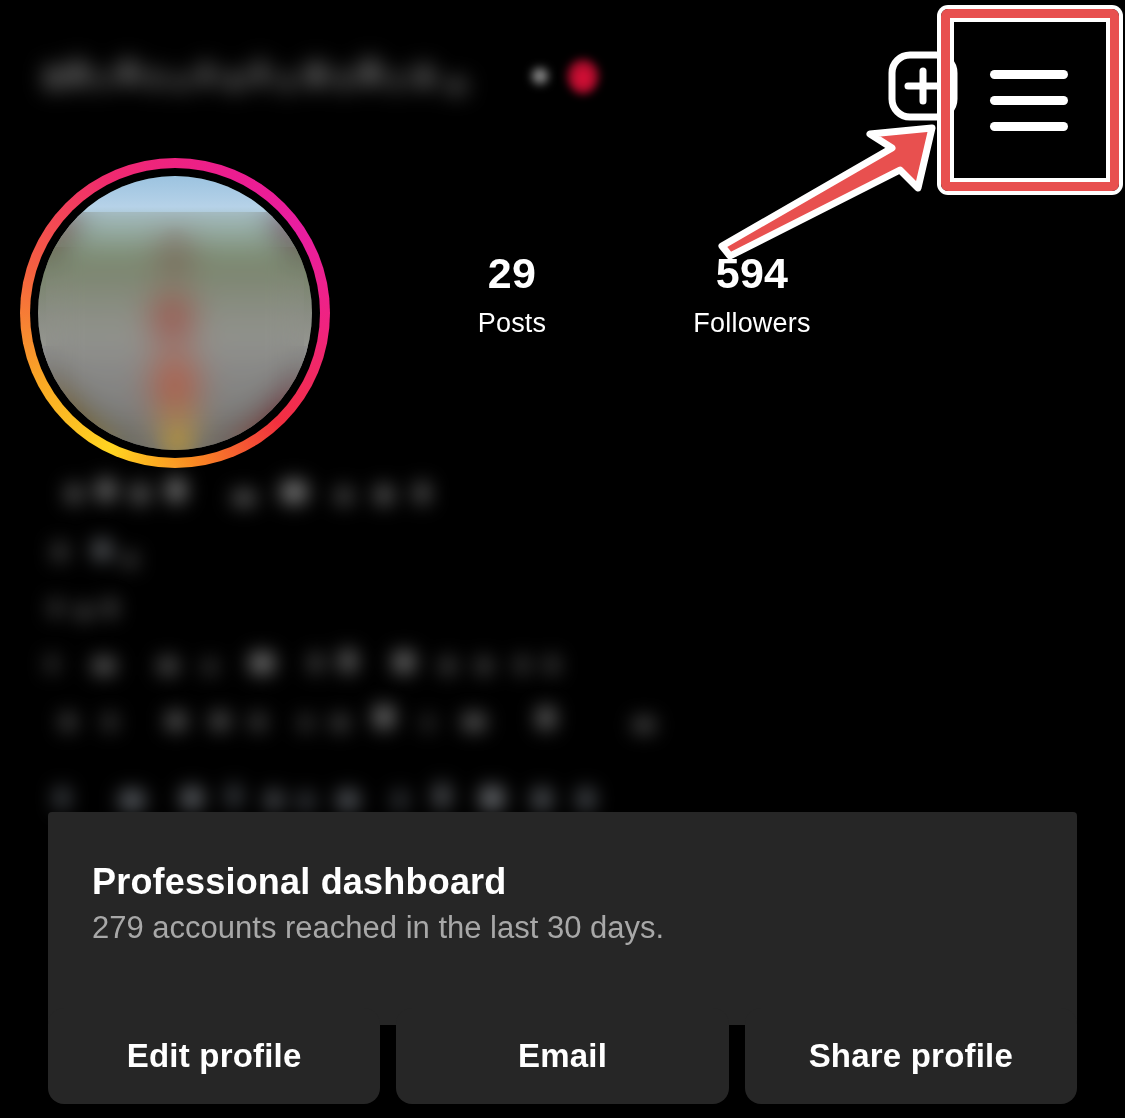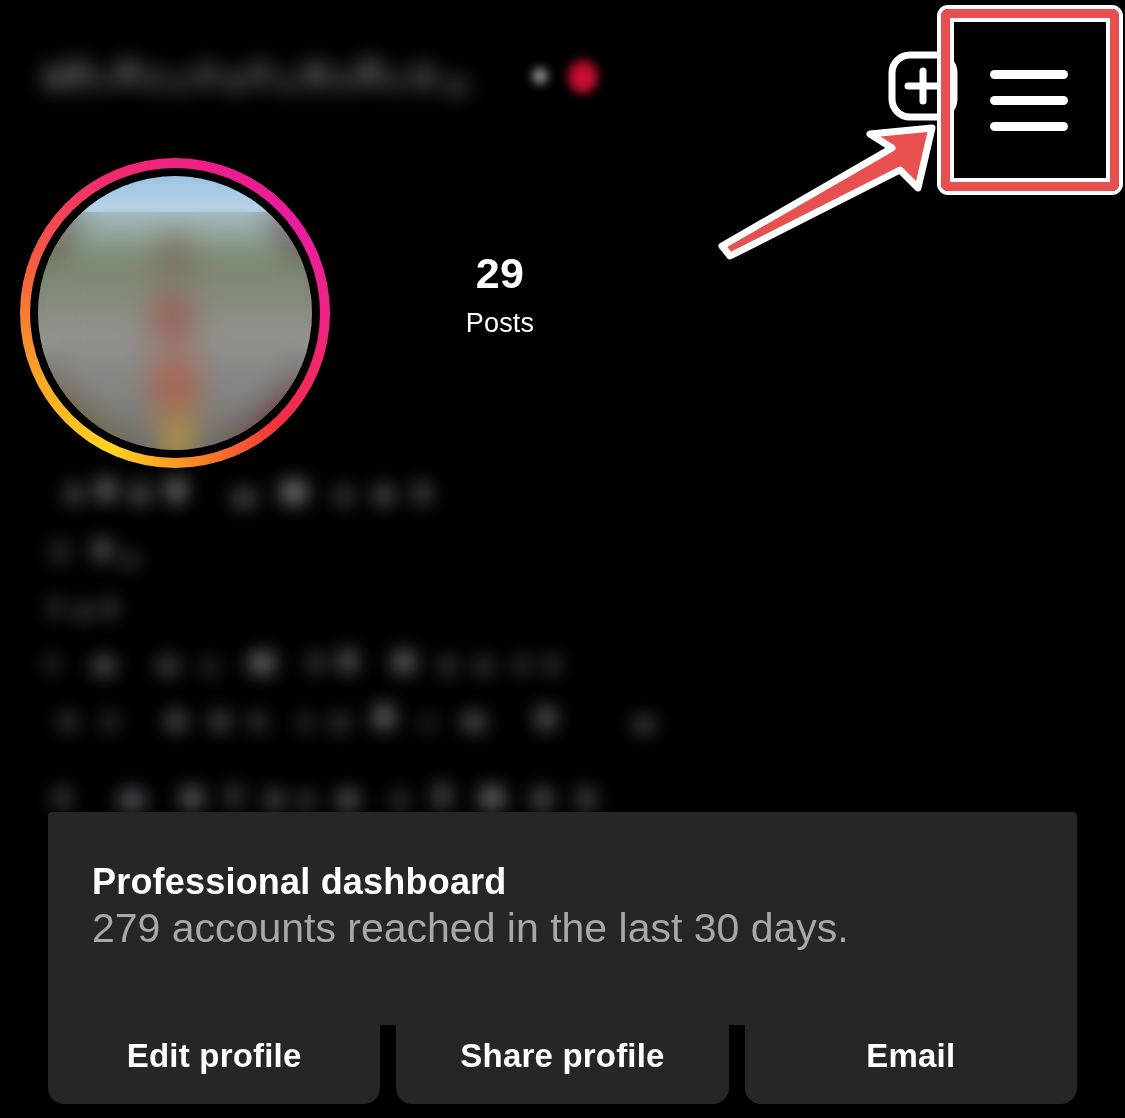--- a/index.html
+++ b/index.html
@@ -188,21 +188,21 @@
     left: 3%; top: 13%;
     width: 94%; height: 87%;
     backdrop-filter: blur(16px);
     -webkit-backdrop-filter: blur(16px);
     background: rgba(150,150,145,0.18);
   }
 
   
   .stats {
     position: absolute;
-    left: 380px;
+    left: 392px;
     top: 246px;
     width: 720px;
     display: flex;
     justify-content: center;
   }
   .stat { flex: 1; text-align: center; }
   .stat-num {
     color: #ffffff;
     font-size: 43px;
     font-weight: bold;
@@ -314,21 +314,21 @@
   }
   .dash-title {
     color: #ffffff;
     font-size: 36px;
     font-weight: bold;
     line-height: 44px;
     letter-spacing: 0.2px;
   }
   .dash-sub {
     color: #a8a8a8;
-    font-size: 41px;
+    font-size: 31px;
     line-height: 44px;
     margin-top: 2px;
   }
 
   
   .actions {
     position: absolute;
     left: 48px;
     top: 1008px;
     width: 1029px;
@@ -400,20 +400,22 @@
       <div class="photo-blur"></div>
     </div>
   </div>
 
   <div class="stats">
     <div class="stat">
       <div class="stat-num">29</div>
       <div class="stat-label">Posts</div>
     </div>
     <div class="stat">
+      <div class="stat-num">594</div>
+      <div class="stat-label">Followers</div>
     </div>
     <div class="stat">
     </div>
   </div>
 
   <div class="bio">
     <div class="bio-line bl1"></div>
     <div class="bio-line bl2"></div>
     <div class="bio-line bl3"></div>
     <div class="bio-line bl4"></div>
@@ -421,17 +423,17 @@
     <div class="bio-line bl6"></div>
   </div>
 
   <div class="dash-card">
     <div class="dash-title">Professional dashboard</div>
     <div class="dash-sub">279 accounts reached in the last 30 days.</div>
   </div>
 
   <div class="actions">
     <button class="action-btn">Edit profile</button>
+    <button class="action-btn">Email</button>
     <button class="action-btn">Share profile</button>
-    <button class="action-btn">Email</button>
   </div>
 
 </div>
 
 </body></html>

